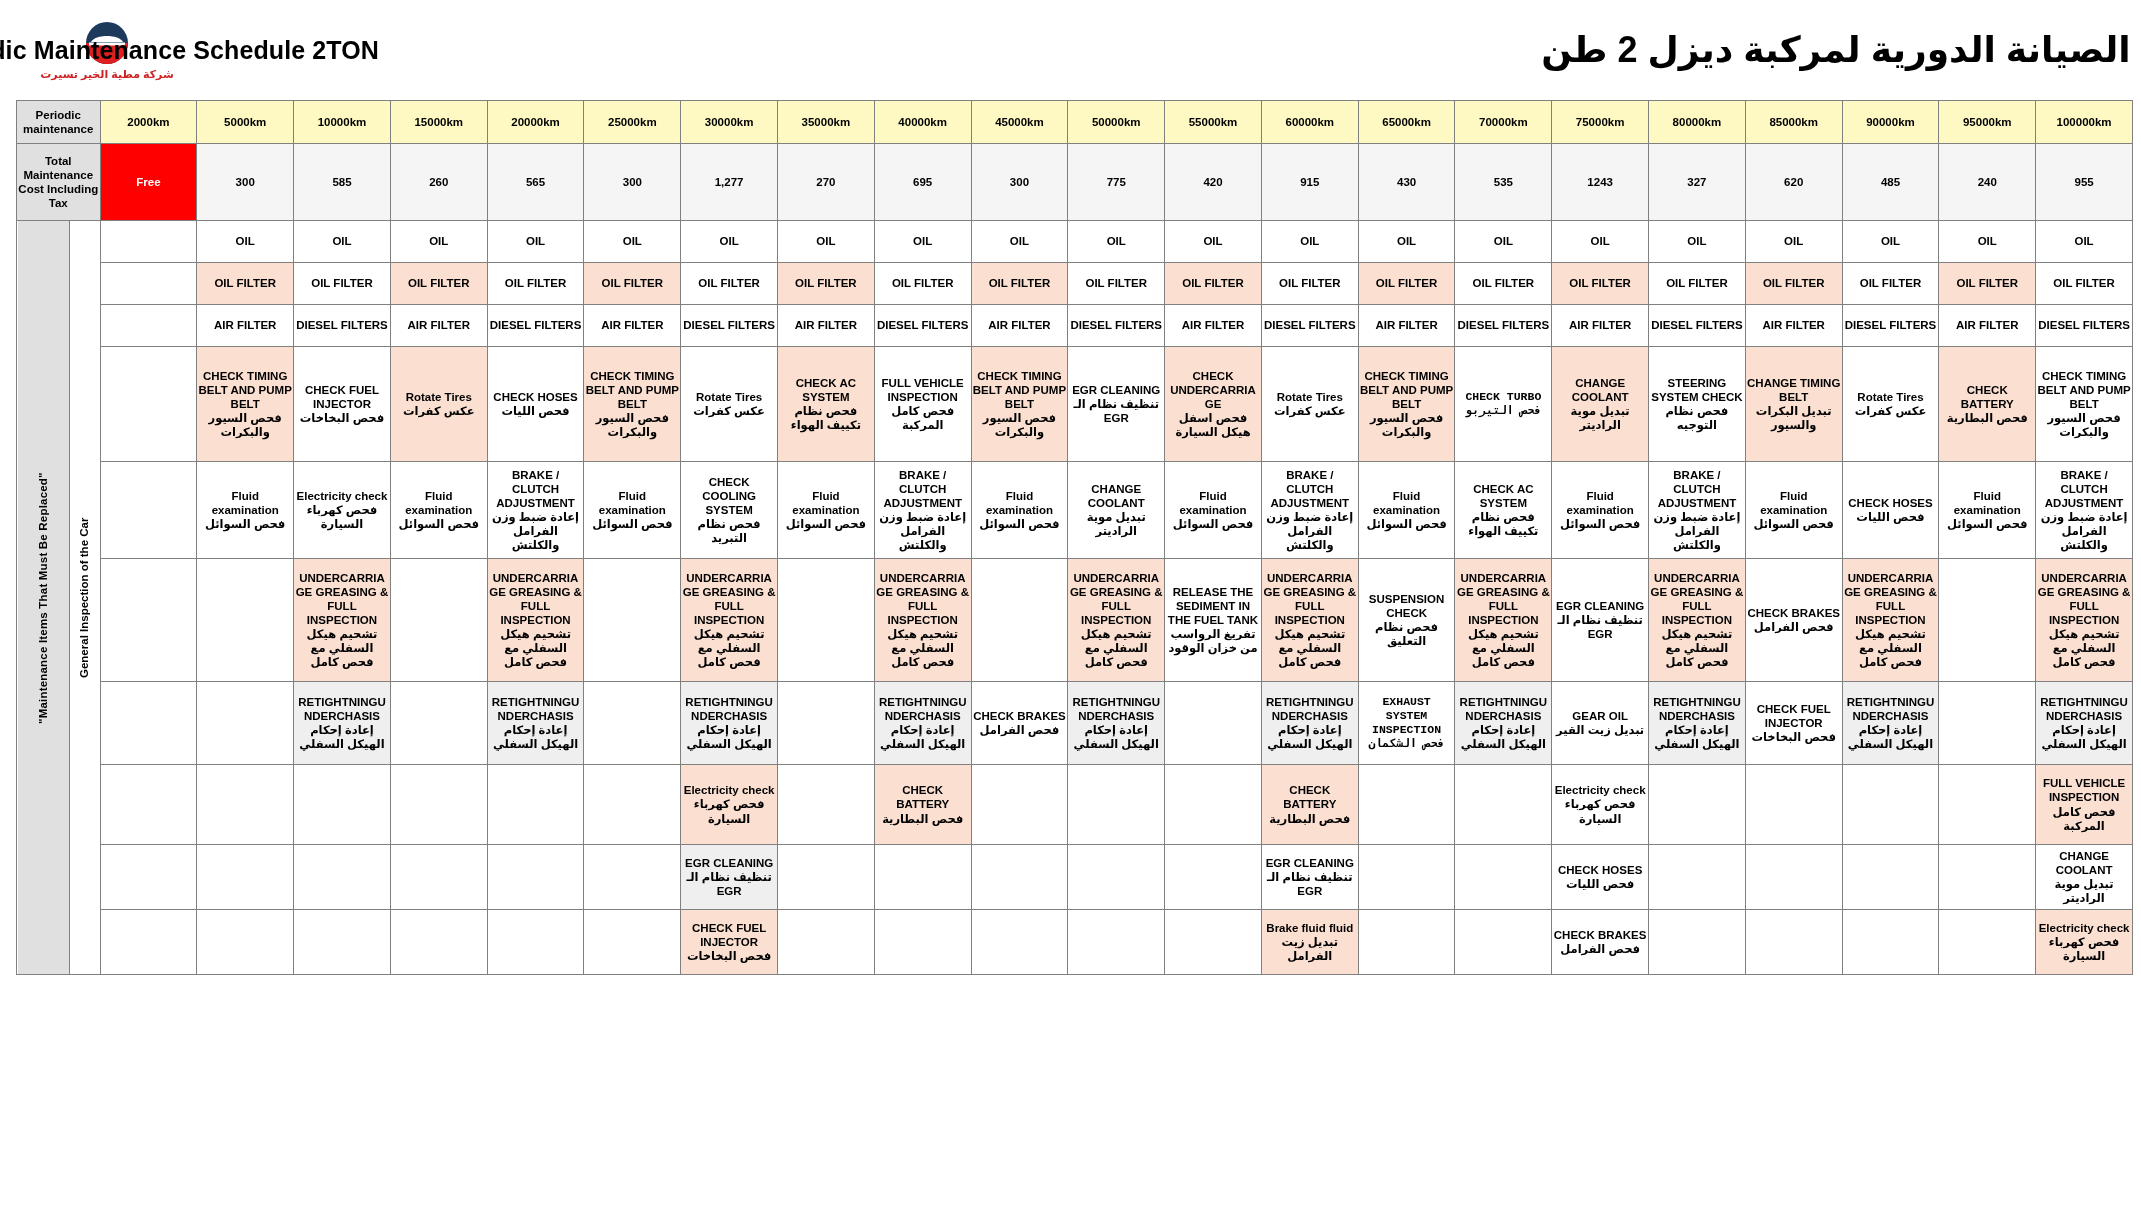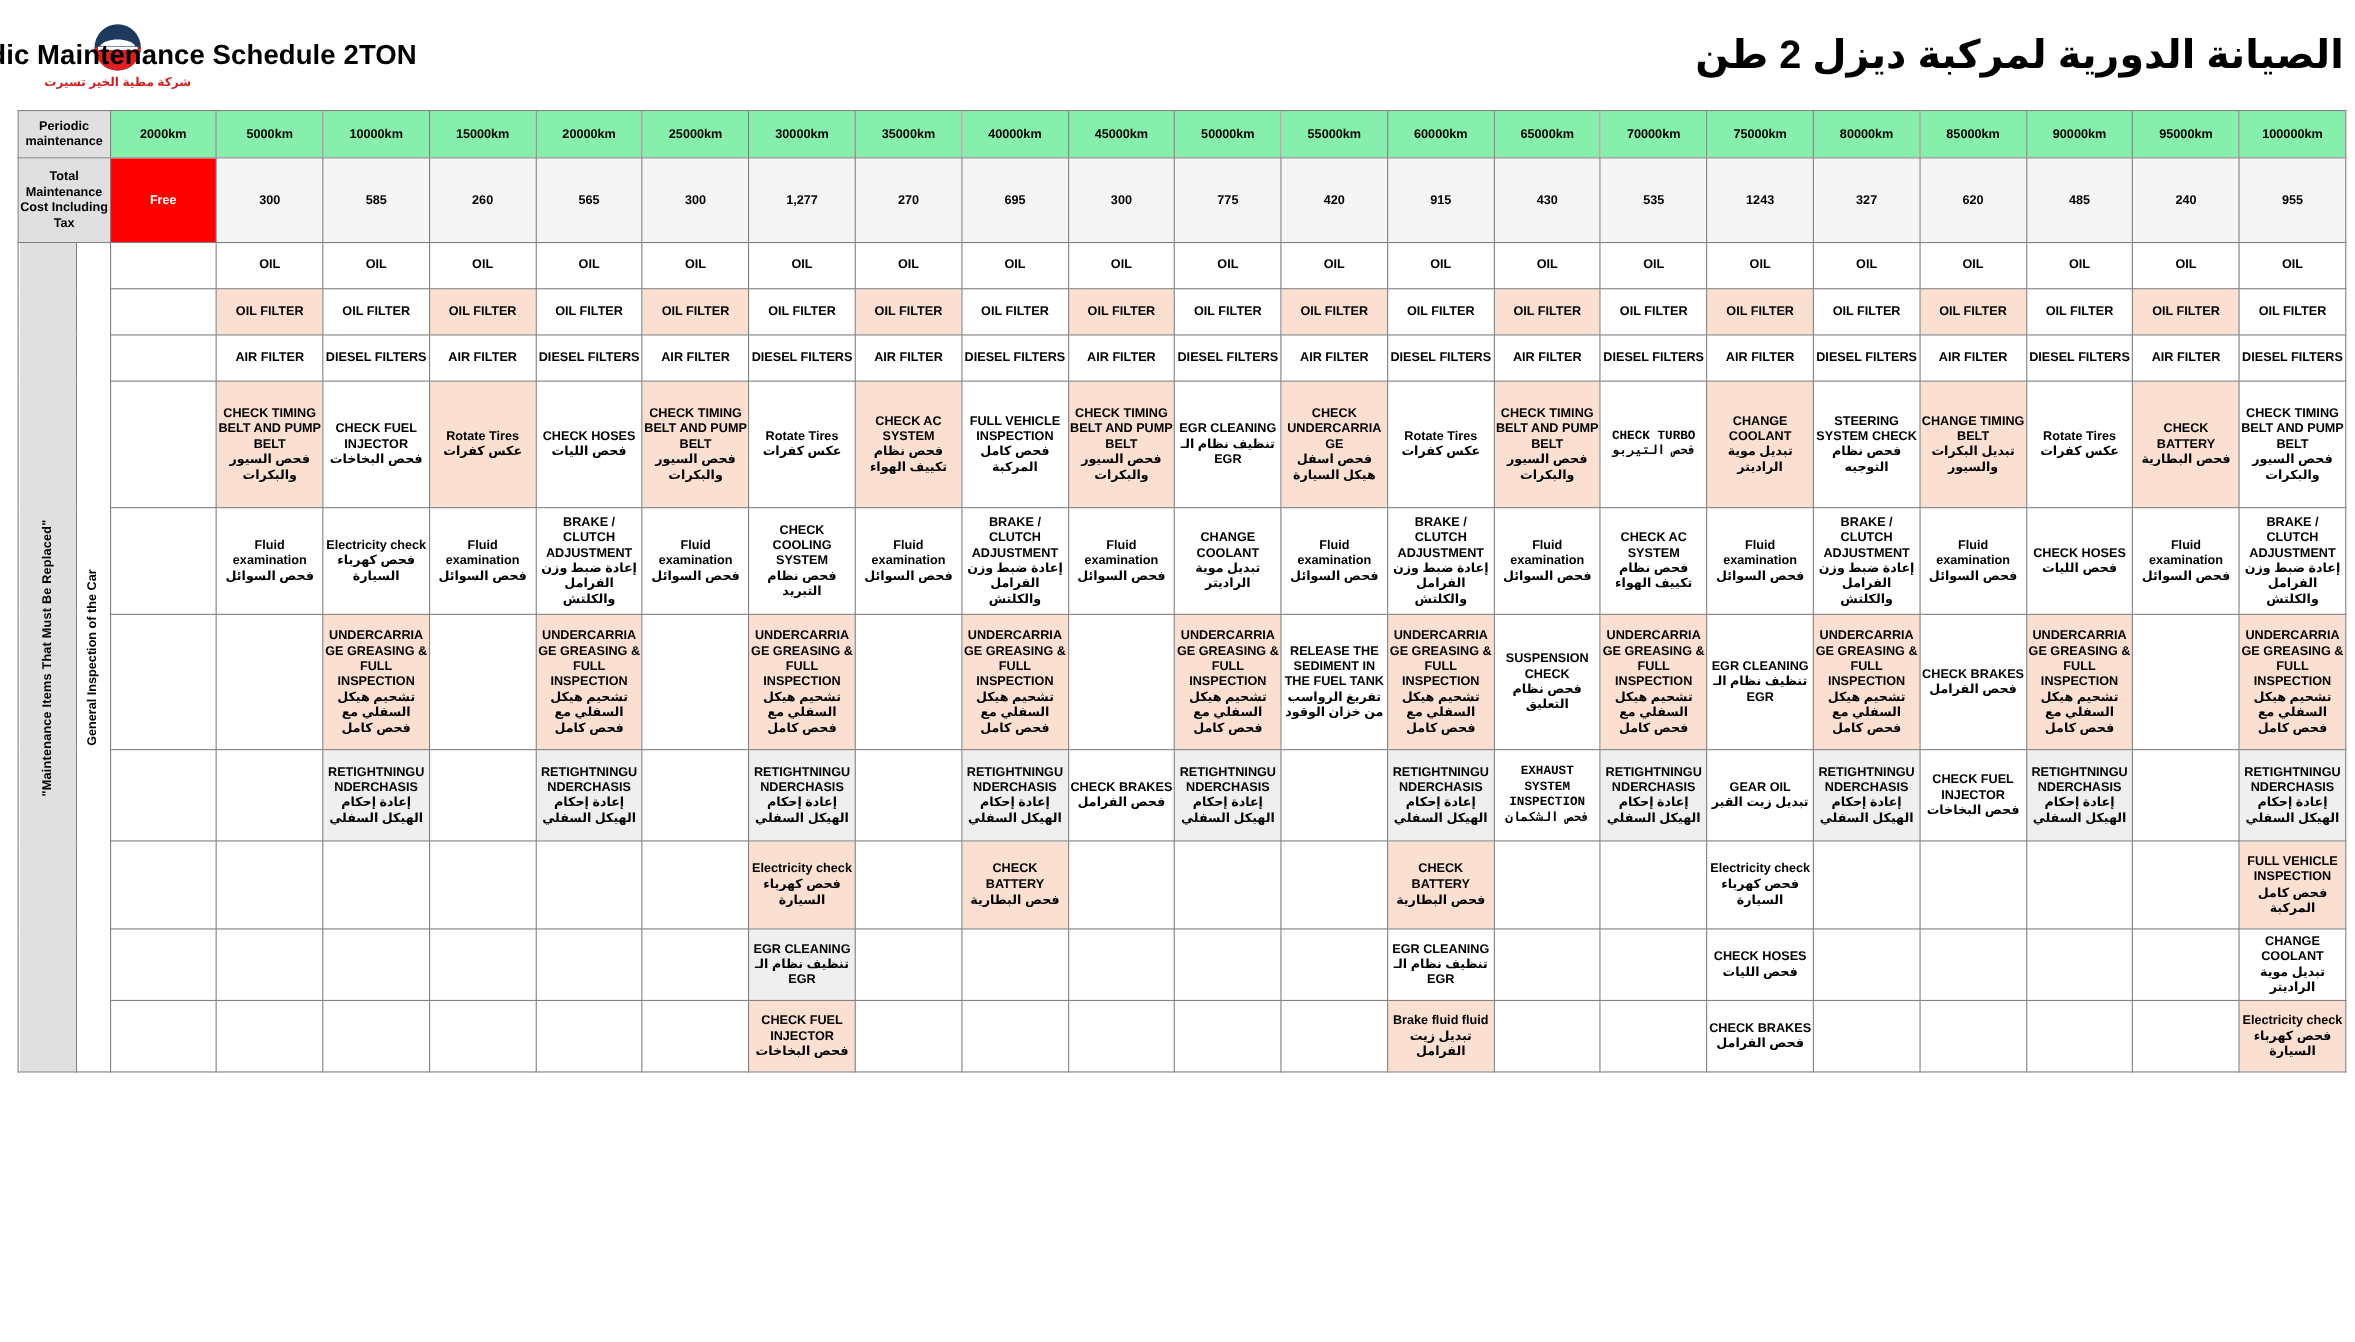--- a/index.html
+++ b/index.html
@@ -46,21 +46,21 @@
     line-height:1.22;
     padding:2px 1px;
     word-wrap:break-word;
     overflow:hidden;
   }
   
   col.c-rowlab{width:52px;}
   col.c-inspect{width:30px;}
   col.c-km{width:95px;}
 
-  .hdr-km{background:#86efac;height:38px;font-size:13px;}
+  .hdr-km{background:#fef9c3;height:38px;font-size:13px;}
   .hdr-rowlab{background:#e0e0e0;font-size:11px;line-height:1.2;}
   .cost-row td{height:72px;font-size:16px;background:#f5f5f5;}
   .cost-lab{background:#e0e0e0 !important;font-size:11px;line-height:1.25;}
   .free{background:#ff0000 !important;color:#fff;font-size:16px;}
   .rowlab-vert{
     background:#e0e0e0;
     writing-mode:vertical-rl;
     transform:rotate(180deg);
     white-space:nowrap;
     font-size:14px;

